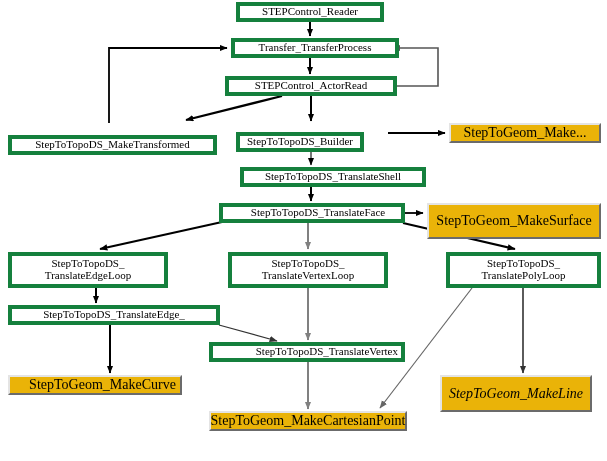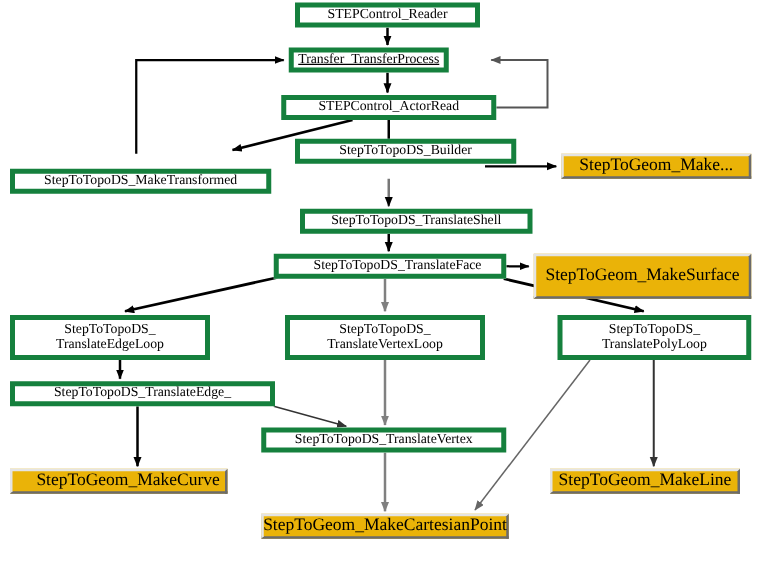--- a/index.html
+++ b/index.html
@@ -112,33 +112,33 @@
 
     <path d="M308,362 L308,409" stroke="#808080" stroke-width="2" fill="none" marker-end="url(#ah-gray)"></path>
 
     <path d="M472,288 L380,408" stroke="#666666" stroke-width="1.2" fill="none" marker-end="url(#ah-mgray)"></path>
 
     <path d="M523,288 L523,373" stroke="#333333" stroke-width="1.6" fill="none" marker-end="url(#ah-ngray)"></path>
   </svg>
 
   <div id="node-layer">
       <div class="node plain" style="left: 236px; top: 2px; width: 148px; height: 20px;"><span>STEPControl_Reader</span></div>
-      <div class="node plain" style="left: 231px; top: 38px; width: 128px; height: 20px; text-decoration: underline;"><span>Transfer_TransferProcess</span></div>
+      <div class="node plain" style="left: 231px; top: 38px; width: 168px; height: 20px;"><span>Transfer_TransferProcess</span></div>
       <div class="node plain" style="left: 225px; top: 76px; width: 172px; height: 20px;"><span>STEPControl_ActorRead</span></div>
       <div class="node plain" style="left: 8px; top: 135px; width: 209px; height: 20px;"><span>StepToTopoDS_MakeTransformed</span></div>
-      <div class="node plain" style="left: 236px; top: 111px; width: 177px; height: 20px;"><span>StepToTopoDS_Builder</span></div>
+      <div class="node plain" style="left: 236px; top: 132px; width: 128px; height: 20px;"><span>StepToTopoDS_Builder</span></div>
       <div class="node shaded" style="left: 449px; top: 123px; width: 152px; height: 20px;"><span>StepToGeom_Make...</span></div>
       <div class="node plain" style="left: 219px; top: 167px; width: 186px; height: 20px; margin-left: 21px;"><span>StepToTopoDS_TranslateShell</span></div>
       <div class="node plain" style="left: 219px; top: 203px; width: 186px; height: 20px; padding-left: 12px;"><span>StepToTopoDS_TranslateFace</span></div>
       <div class="node shaded" style="left: 427px; top: 203px; width: 174px; height: 36px;"><span>StepToGeom_MakeSurface</span></div>
       <div class="node plain" style="left: 8px; top: 252px; width: 160px; height: 36px;"><span>StepToTopoDS_
 TranslateEdgeLoop</span></div>
       <div class="node plain" style="left: 228px; top: 252px; width: 160px; height: 36px;"><span>StepToTopoDS_
 TranslateVertexLoop</span></div>
       <div class="node plain" style="left: 446px; top: 252px; width: 155px; height: 36px;"><span>StepToTopoDS_
 TranslatePolyLoop</span></div>
       <div class="node plain" style="left: 8px; top: 305px; width: 212px; height: 20px; text-align: center;"><span>StepToTopoDS_TranslateEdge_</span></div>
-      <div class="node plain" style="left: 209px; top: 342px; width: 196px; height: 20px;"><span>StepToTopoDS_TranslateVertex</span></div>
+      <div class="node plain" style="left: 209px; top: 342px; width: 196px; height: 20px; justify-content: flex-end;"><span>StepToTopoDS_TranslateVertex</span></div>
       <div class="node shaded" style="left: 8px; top: 375px; width: 174px; height: 20px; padding-left: 15px;"><span>StepToGeom_MakeCurve</span></div>
-      <div class="node shaded" style="left: 440px; top: 375px; width: 152px; height: 20px;"><span>StepToGeom_MakeLine</span></div>
+      <div class="node shaded" style="left: 440px; top: 375px; width: 152px; height: 37px; font-style: italic;"><span>StepToGeom_MakeLine</span></div>
       <div class="node shaded" style="left: 209px; top: 411px; width: 198px; height: 20px;"><span>StepToGeom_MakeCartesianPoint</span></div>
     </div>
 </div>
 
 </body></html>

